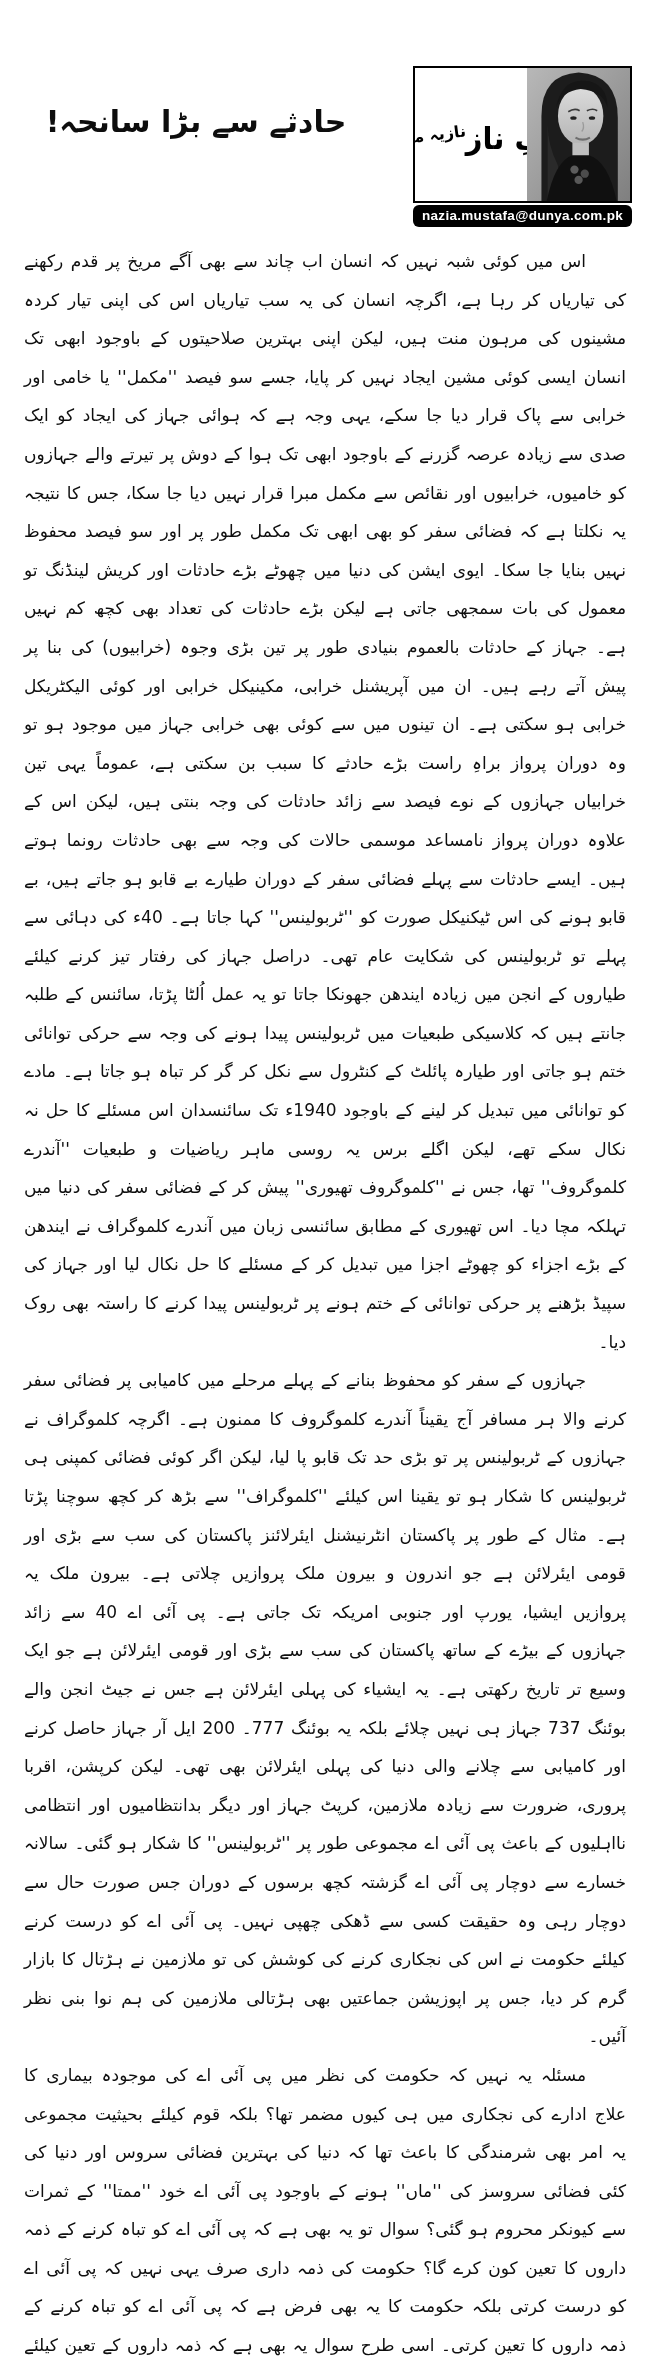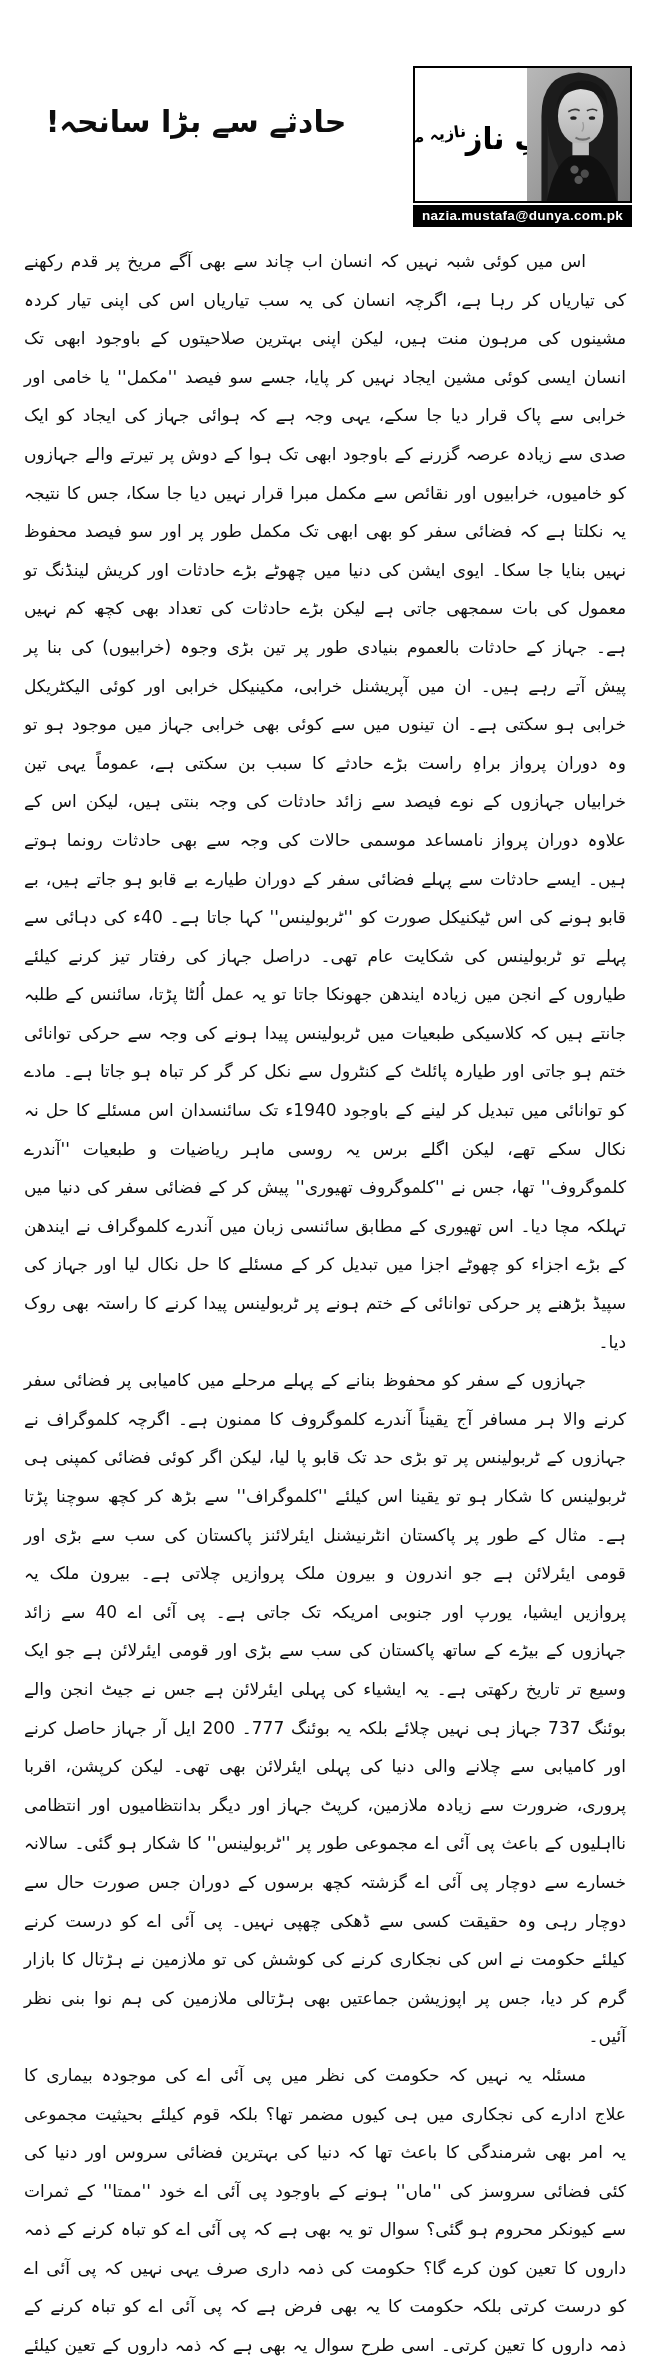--- a/index.html
+++ b/index.html
@@ -75,20 +75,21 @@
     left: 413px; top: 205px;
     width: 219px; height: 22px;
     background: #000000;
     color: #ffffff;
     font-family: "Liberation Sans", sans-serif;
     font-size: 13.5px;
     font-weight: bold;
     text-align: center;
     line-height: 22px;
     letter-spacing: 0.3px;
+    border-radius: 6px;
   }
 
   
   .article {
     position: absolute;
     top: 238px; left: 0;
     width: 650px;
     padding: 4px 24px 0 24px;
     direction: rtl;
     text-align: justify;

